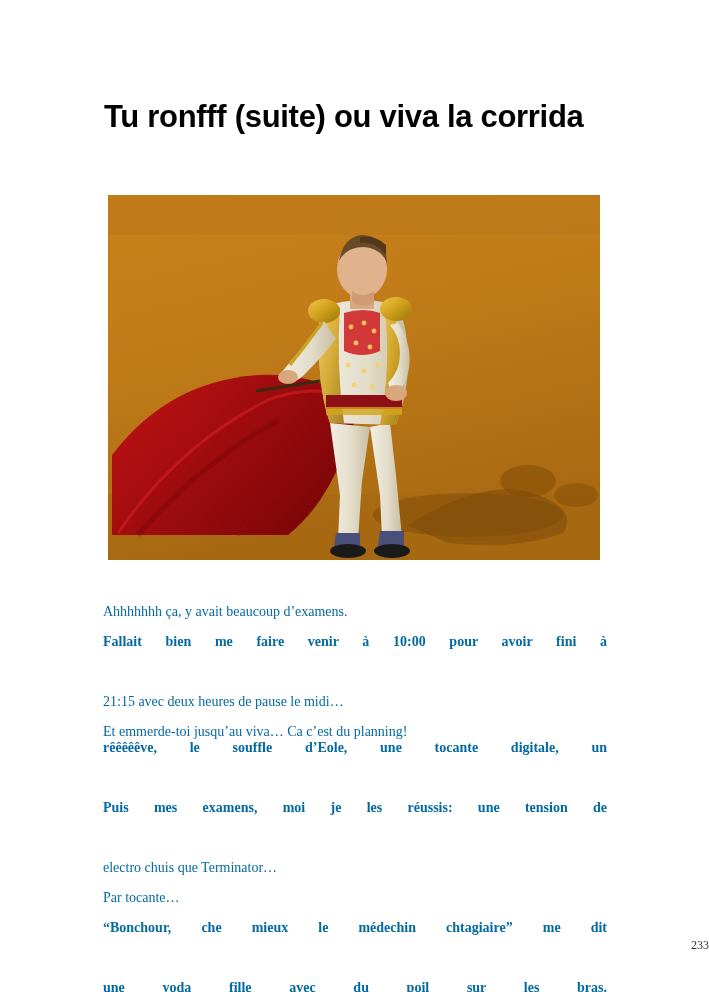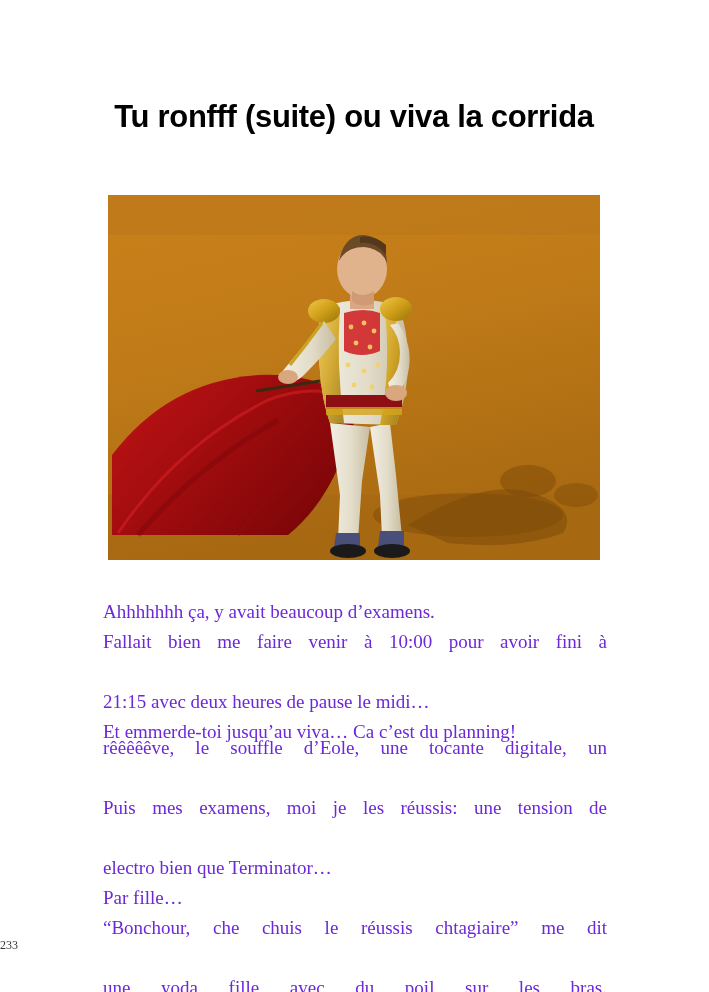--- a/index.html
+++ b/index.html
@@ -20,21 +20,20 @@
     top: 0; left: 0;
     width: 709px;
     height: 992px;
     background: #ffffff;
   }
   .title {
     position: absolute;
     top: 74px;
     left: 104px;
     width: 500px;
-    text-align: center;
     font-family: "Liberation Sans", sans-serif;
     font-weight: bold;
     font-size: 31px;
     line-height: 44px;
     letter-spacing: -0.3px;
     color: #000000;
   }
   .figure {
     position: absolute;
     top: 195px;
@@ -47,44 +46,45 @@
   .figure svg {
     display: block;
     width: 492px;
     height: 365px;
   }
   .body-text {
     position: absolute;
     left: 103px;
     width: 504px;
     font-family: "Liberation Serif", serif;
-    font-size: 19px;
+    font-size: 14px;
     line-height: 30px;
-    color: #6d28d9;
+    color: #0369a1;
   }
   .body-text.block1 { top: 597px; }
   .body-text.block2 { top: 733px; }
   .just {
     text-align: justify;
     text-justify: inter-word;
   }
   .just-last {
     text-align: justify;
+    font-weight: bold;
   }
   .just-last:after {
     content: "";
     display: inline-block;
     width: 100%;
   }
   .page-number {
     position: absolute;
     top: 938px;
     left: 0;
     width: 709px;
-    text-align: left;
+    text-align: right;
     font-family: "Liberation Serif", serif;
     font-size: 12px;
     color: #333333;
   }
 </style>
 </head>
 <body>
 
 <div class="page">
 
@@ -179,20 +179,20 @@
   <div class="body-text block1">
     <div class="just">Ahhhhhhh ça, y avait beaucoup d’examens.</div>
     <div class="just-last">Fallait bien me faire venir à 10:00 pour avoir fini à</div>
     <div class="just">21:15 avec deux heures de pause le midi…</div>
     <div class="just">Et emmerde-toi jusqu’au viva… Ca c’est du planning!</div>
   </div>
 
   <div class="body-text block2">
     <div class="just-last">rêêêêêve, le souffle d’Eole, une tocante digitale, un</div>
     <div class="just-last">Puis mes examens, moi je les réussis: une tension de</div>
-    <div class="just">electro bien que Terminator…</div>
-    <div class="just">Par fille…</div>
-    <div class="just-last">“Bonchour, che chuis le réussis chtagiaire” me dit</div>
+    <div class="just">electro chuis que Terminator…</div>
+    <div class="just">Par tocante…</div>
+    <div class="just-last">“Bonchour, che mieux le médechin chtagiaire” me dit</div>
     <div class="just-last">une yoda fille avec du poil sur les bras.</div>
   </div>
 
   <div class="page-number">233</div>
 </div>
 
 </body></html>

